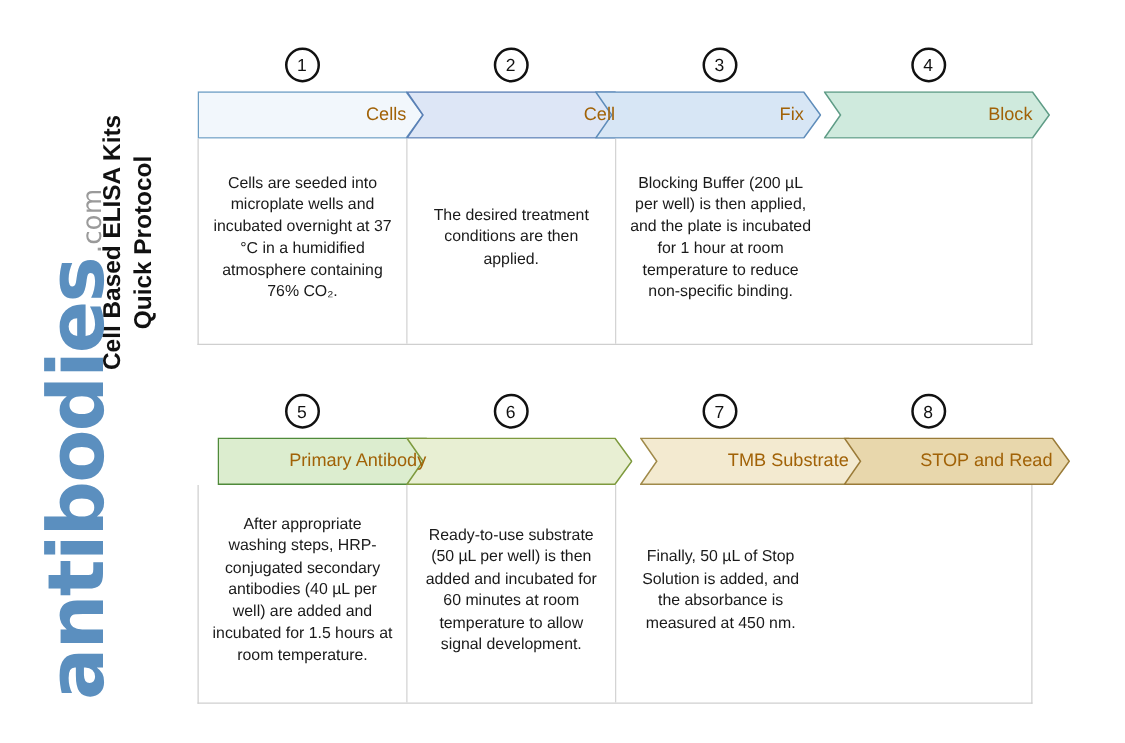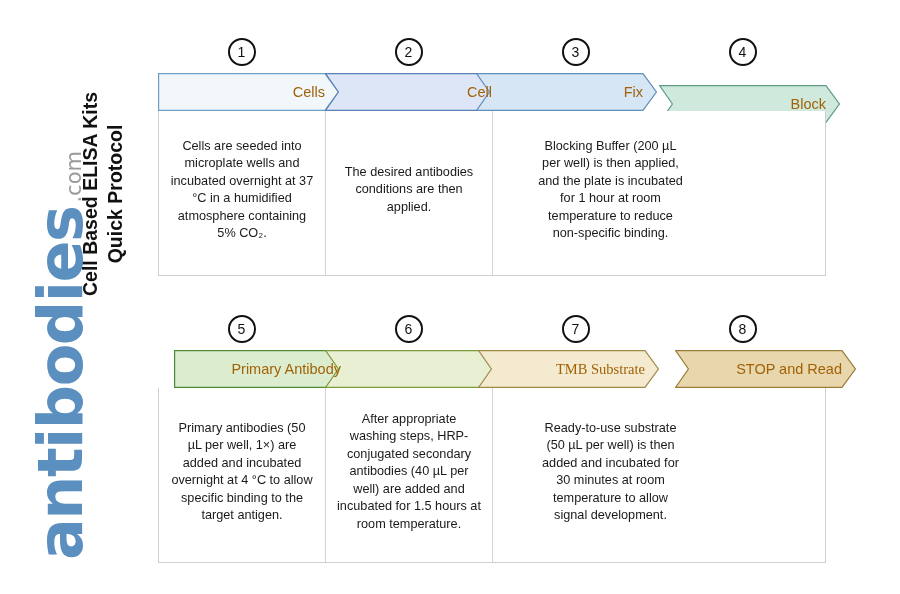--- a/index.html
+++ b/index.html
@@ -141,21 +141,21 @@
   #row-2 .body-table { height: 175px; }
   .body-cell {
     width: 167px;
     box-sizing: border-box;
     border-right: 1px solid #d4d4d4;
     display: flex;
     align-items: center;
     justify-content: center;
     padding: 8px 11px 14px 11px;
   }
-  .body-cell:last-child { border-right: none; margin-left: 34px; }
+  .body-cell:last-child { border-right: none; }
   .body-cell p {
     margin: 0;
     font-size: 12.7px;
     line-height: 17.5px;
     color: #1a1a1a;
     text-align: center;
   }
 </style>
 </head>
 <body>
@@ -190,33 +190,33 @@
           <path d="M0.6,0.6 L167,0.6 L180.4,19 L167,37.4 L0.6,37.4 L13.4,19 Z" fill="#dde6f6" stroke="#5a7fb5" stroke-width="1.2"></path>
         </svg>
         <span class="chev-label" style="padding-left: 10px;">Cell</span>
       </div>
       <div class="chev" style="left: 318px; width: 181px;">
         <svg class="chev-shape" viewBox="0 0 181 38" preserveAspectRatio="none" width="181" height="38">
           <path d="M0.6,0.6 L167,0.6 L180.4,19 L167,37.4 L0.6,37.4 L13.4,19 Z" fill="#d7e6f5" stroke="#5f8dba" stroke-width="1.2"></path>
         </svg>
         <span class="chev-label" style="padding-left: 10px;">Fix</span>
       </div>
-      <div class="chev" style="left: 501px; width: 181px; margin-top: 12px;">
+      <div class="chev" style="left: 501px; width: 181px;">
         <svg class="chev-shape" viewBox="0 0 181 38" preserveAspectRatio="none" width="181" height="38">
           <path d="M0.6,0.6 L167,0.6 L180.4,19 L167,37.4 L0.6,37.4 L13.4,19 Z" fill="#cfeadd" stroke="#5f9c86" stroke-width="1.2"></path>
         </svg>
         <span class="chev-label" style="padding-left: 10px;">Block</span>
       </div>
     </div>
   <div class="body-table">
       <div class="body-cell">
-        <p>Cells are seeded into microplate wells and incubated overnight at 37 °C in a humidified atmosphere containing 5% CO₂.</p>
-      </div>
-      <div class="body-cell">
-        <p>The desired antibodies conditions are then applied.</p>
+        <p>Cells are seeded into microplate wells and incubated overnight at 37 °C in a humidified atmosphere containing 76% CO₂.</p>
+      </div>
+      <div class="body-cell">
+        <p>The desired treatment conditions are then applied.</p>
       </div>
       <div class="body-cell">
         <p>Blocking Buffer (200 µL per well) is then applied, and the plate is incubated for 1 hour at room temperature to reduce non-specific binding.</p>
       </div>
     </div>
 </div>
 
 <div class="flow-row" id="row-2">
   <div class="badge-strip">
       <div class="step-badge" style="left: 69.5px;">5</div>
@@ -229,37 +229,37 @@
         <svg class="chev-shape" viewBox="0 0 181 38" preserveAspectRatio="none" width="181" height="38">
           <path d="M0.6,0.6 L167,0.6 L180.4,19 L167,37.4 L0.6,37.4 Z" fill="#dcedcf" stroke="#4f8a3a" stroke-width="1.2"></path>
         </svg>
         <span class="chev-label" style="padding-left: 0px;">Primary Antibody</span>
       </div>
       <div class="chev" style="left: 167px; width: 181px;">
         <svg class="chev-shape" viewBox="0 0 181 38" preserveAspectRatio="none" width="181" height="38">
           <path d="M0.6,0.6 L167,0.6 L180.4,19 L167,37.4 L0.6,37.4 L13.4,19 Z" fill="#e8efd3" stroke="#7e9a3e" stroke-width="1.2"></path>
         </svg>
       </div>
-      <div class="chev" style="left: 320px; width: 181px; font-family: Liberation Serif, serif;">
+      <div class="chev" style="left: 354px; width: 181px;">
         <svg class="chev-shape" viewBox="0 0 181 38" preserveAspectRatio="none" width="181" height="38">
           <path d="M0.6,0.6 L167,0.6 L180.4,19 L167,37.4 L0.6,37.4 L13.4,19 Z" fill="#f3ead0" stroke="#a08a4a" stroke-width="1.2"></path>
         </svg>
         <span class="chev-label" style="padding-left: 10px;">TMB Substrate</span>
       </div>
       <div class="chev" style="left: 517px; width: 181px;">
         <svg class="chev-shape" viewBox="0 0 181 38" preserveAspectRatio="none" width="181" height="38">
           <path d="M0.6,0.6 L167,0.6 L180.4,19 L167,37.4 L0.6,37.4 L13.4,19 Z" fill="#e8d7ac" stroke="#9a7b38" stroke-width="1.2"></path>
         </svg>
         <span class="chev-label" style="padding-left: 10px;">STOP and Read</span>
       </div>
     </div>
   <div class="body-table">
       <div class="body-cell">
-        <p>Primary antibodies (50 µL per well, 1×) are added and incubated overnight at 4 °C to allow specific binding to the target antigen.</p>
-      </div>
-      <div class="body-cell">
         <p>After appropriate washing steps, HRP-conjugated secondary antibodies (40 µL per well) are added and incubated for 1.5 hours at room temperature.</p>
       </div>
       <div class="body-cell">
-        <p>Ready-to-use substrate (50 µL per well) is then added and incubated for 30 minutes at room temperature to allow signal development.</p>
+        <p>Ready-to-use substrate (50 µL per well) is then added and incubated for 60 minutes at room temperature to allow signal development.</p>
+      </div>
+      <div class="body-cell">
+        <p>Finally, 50 µL of Stop Solution is added, and the absorbance is measured at 450 nm.</p>
       </div>
     </div>
 </div>
 
 </body></html>

